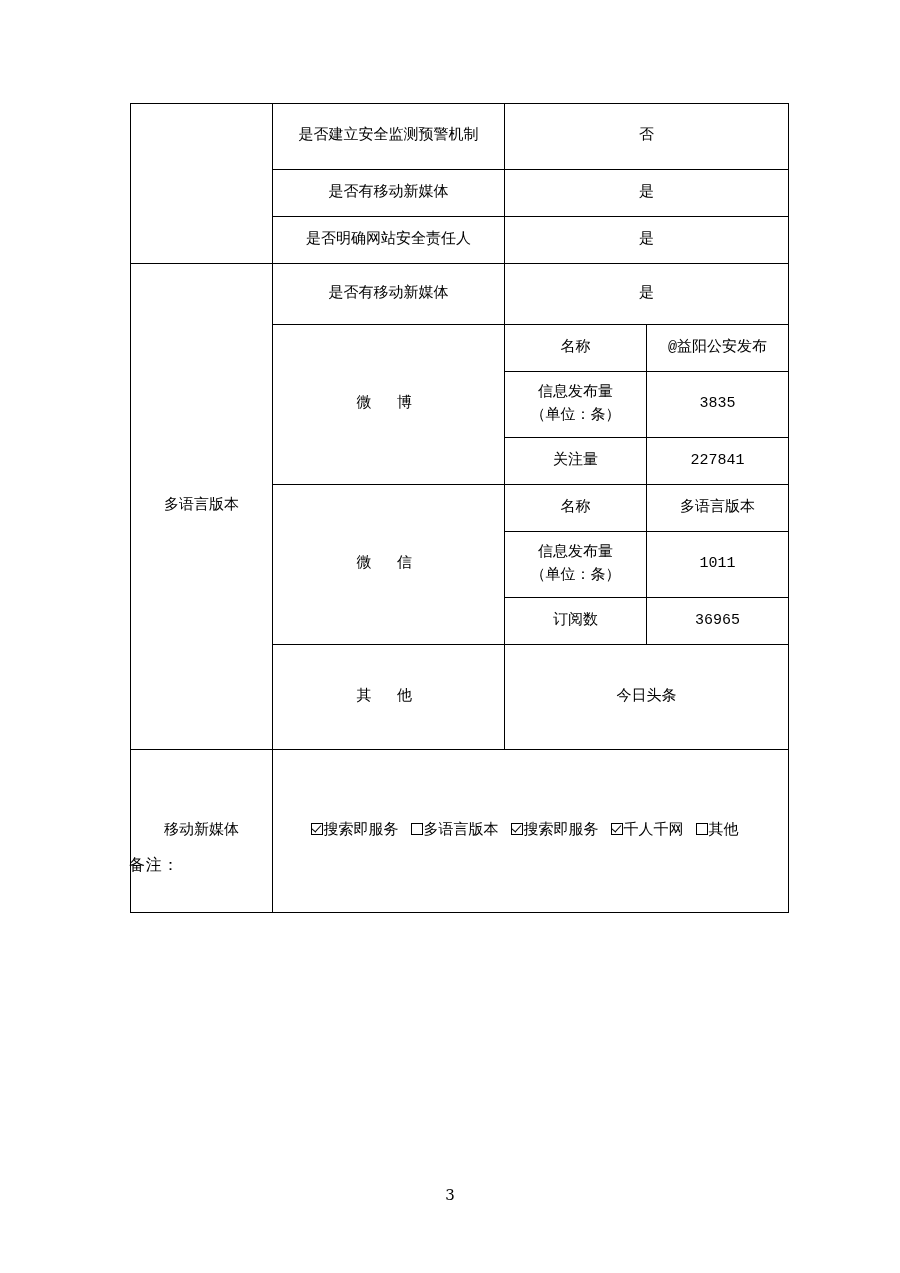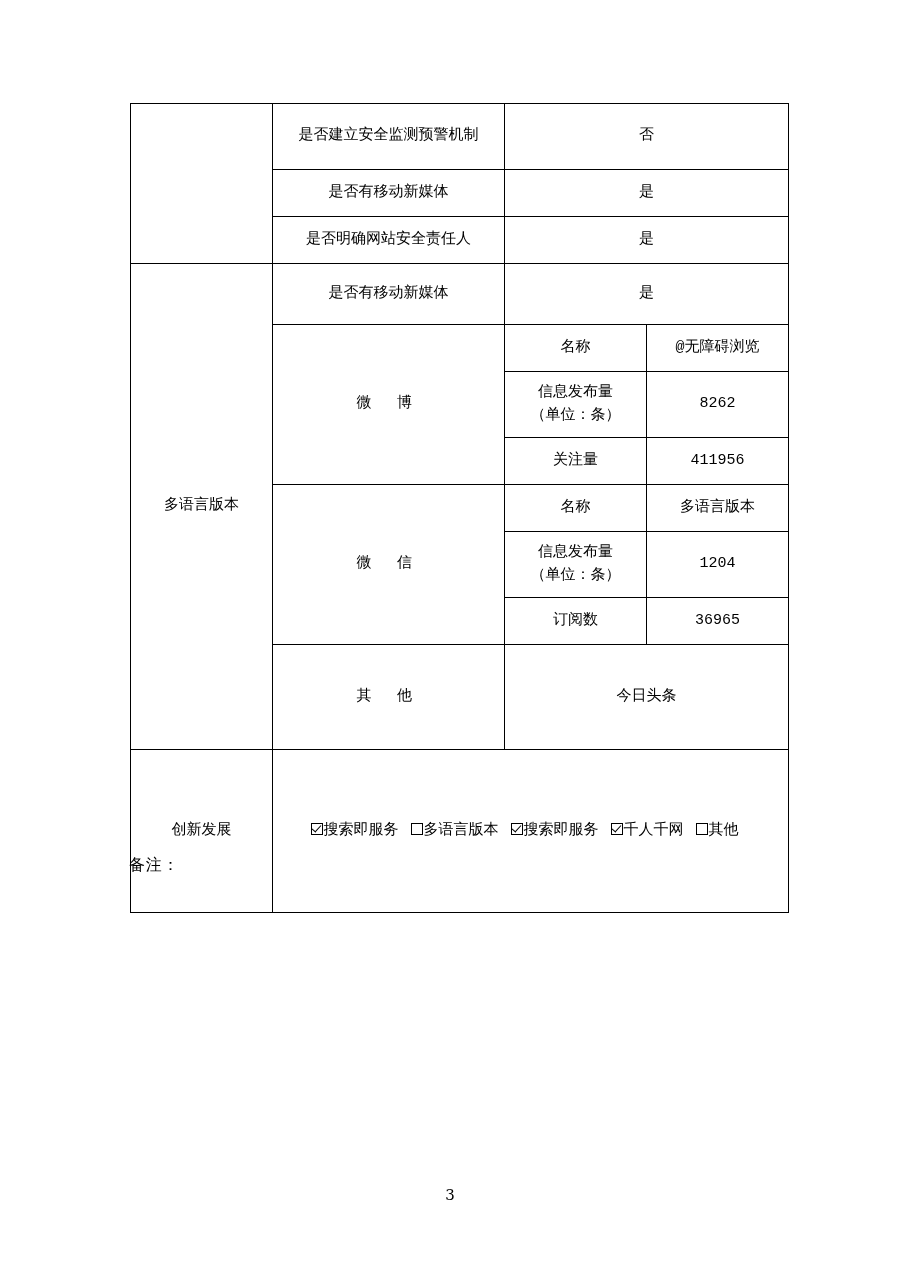--- a/index.html
+++ b/index.html
@@ -133,58 +133,58 @@
 
       <tr>
         <td rowspan="8">多语言版本</td>
         <td class="cell-media">是否有移动新媒体</td>
         <td class="cell-media" colspan="2">是</td>
       </tr>
 
       <tr>
         <td rowspan="3" class="spaced2">微 博</td>
         <td class="cell-row">名称</td>
-        <td class="cell-row">@无障碍浏览</td>
+        <td class="cell-row">@益阳公安发布</td>
       </tr>
       <tr>
         <td class="cell-tall-1 two-line">
           <div>信息发布量</div>
           <div>（单位：条）</div>
         </td>
-        <td class="cell-tall-1">8262</td>
+        <td class="cell-tall-1">3835</td>
       </tr>
       <tr>
         <td class="cell-row">关注量</td>
-        <td class="cell-row">411956</td>
+        <td class="cell-row">227841</td>
       </tr>
 
       <tr>
         <td rowspan="3" class="spaced2">微 信</td>
         <td class="cell-row">名称</td>
         <td class="cell-row">多语言版本</td>
       </tr>
       <tr>
         <td class="cell-tall-1 two-line">
           <div>信息发布量</div>
           <div>（单位：条）</div>
         </td>
-        <td class="cell-tall-1">1204</td>
+        <td class="cell-tall-1">1011</td>
       </tr>
       <tr>
         <td class="cell-row">订阅数</td>
         <td class="cell-row">36965</td>
       </tr>
 
       <tr>
         <td class="cell-other spaced2">其 他</td>
         <td class="cell-other" colspan="2">今日头条</td>
       </tr>
 
       <tr>
-        <td class="cell-innov innov-label">创新发展</td>
+        <td class="cell-innov innov-label">移动新媒体</td>
         <td class="cell-innov" colspan="3">
           <div class="checkbox-line">
             <span class="cb-item"><span class="cb checked"></span><span>搜索即服务</span></span><span class="cb-item"><span class="cb"></span><span>多语言版本</span></span><span class="cb-item"><span class="cb checked"></span><span>搜索即服务</span></span><span class="cb-item"><span class="cb checked"></span><span>千人千网</span></span><span class="cb-item"><span class="cb"></span><span>其他</span></span>
           </div>
         </td>
       </tr>
     </tbody>
   </table>
 
   <div class="remark">备注：</div>

